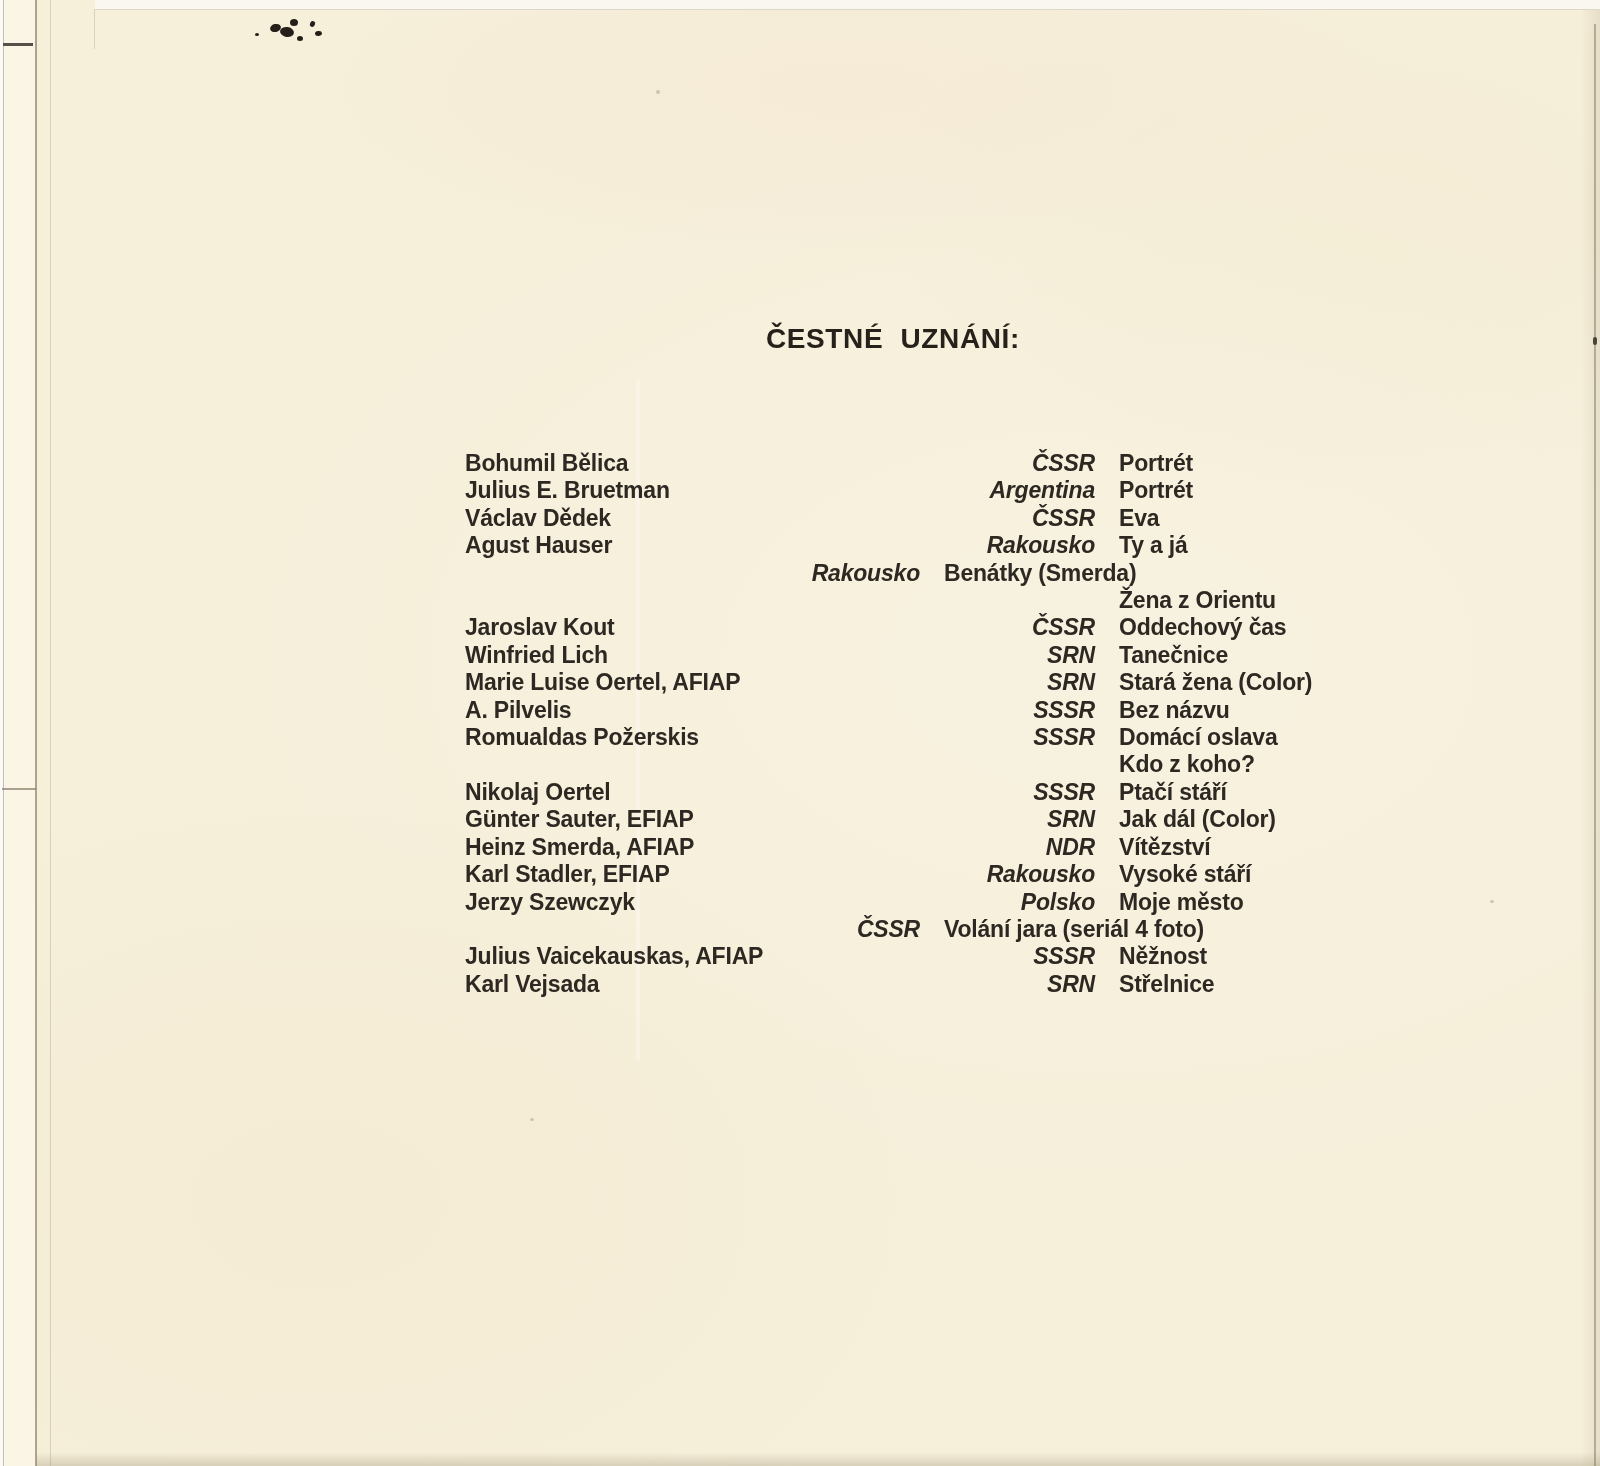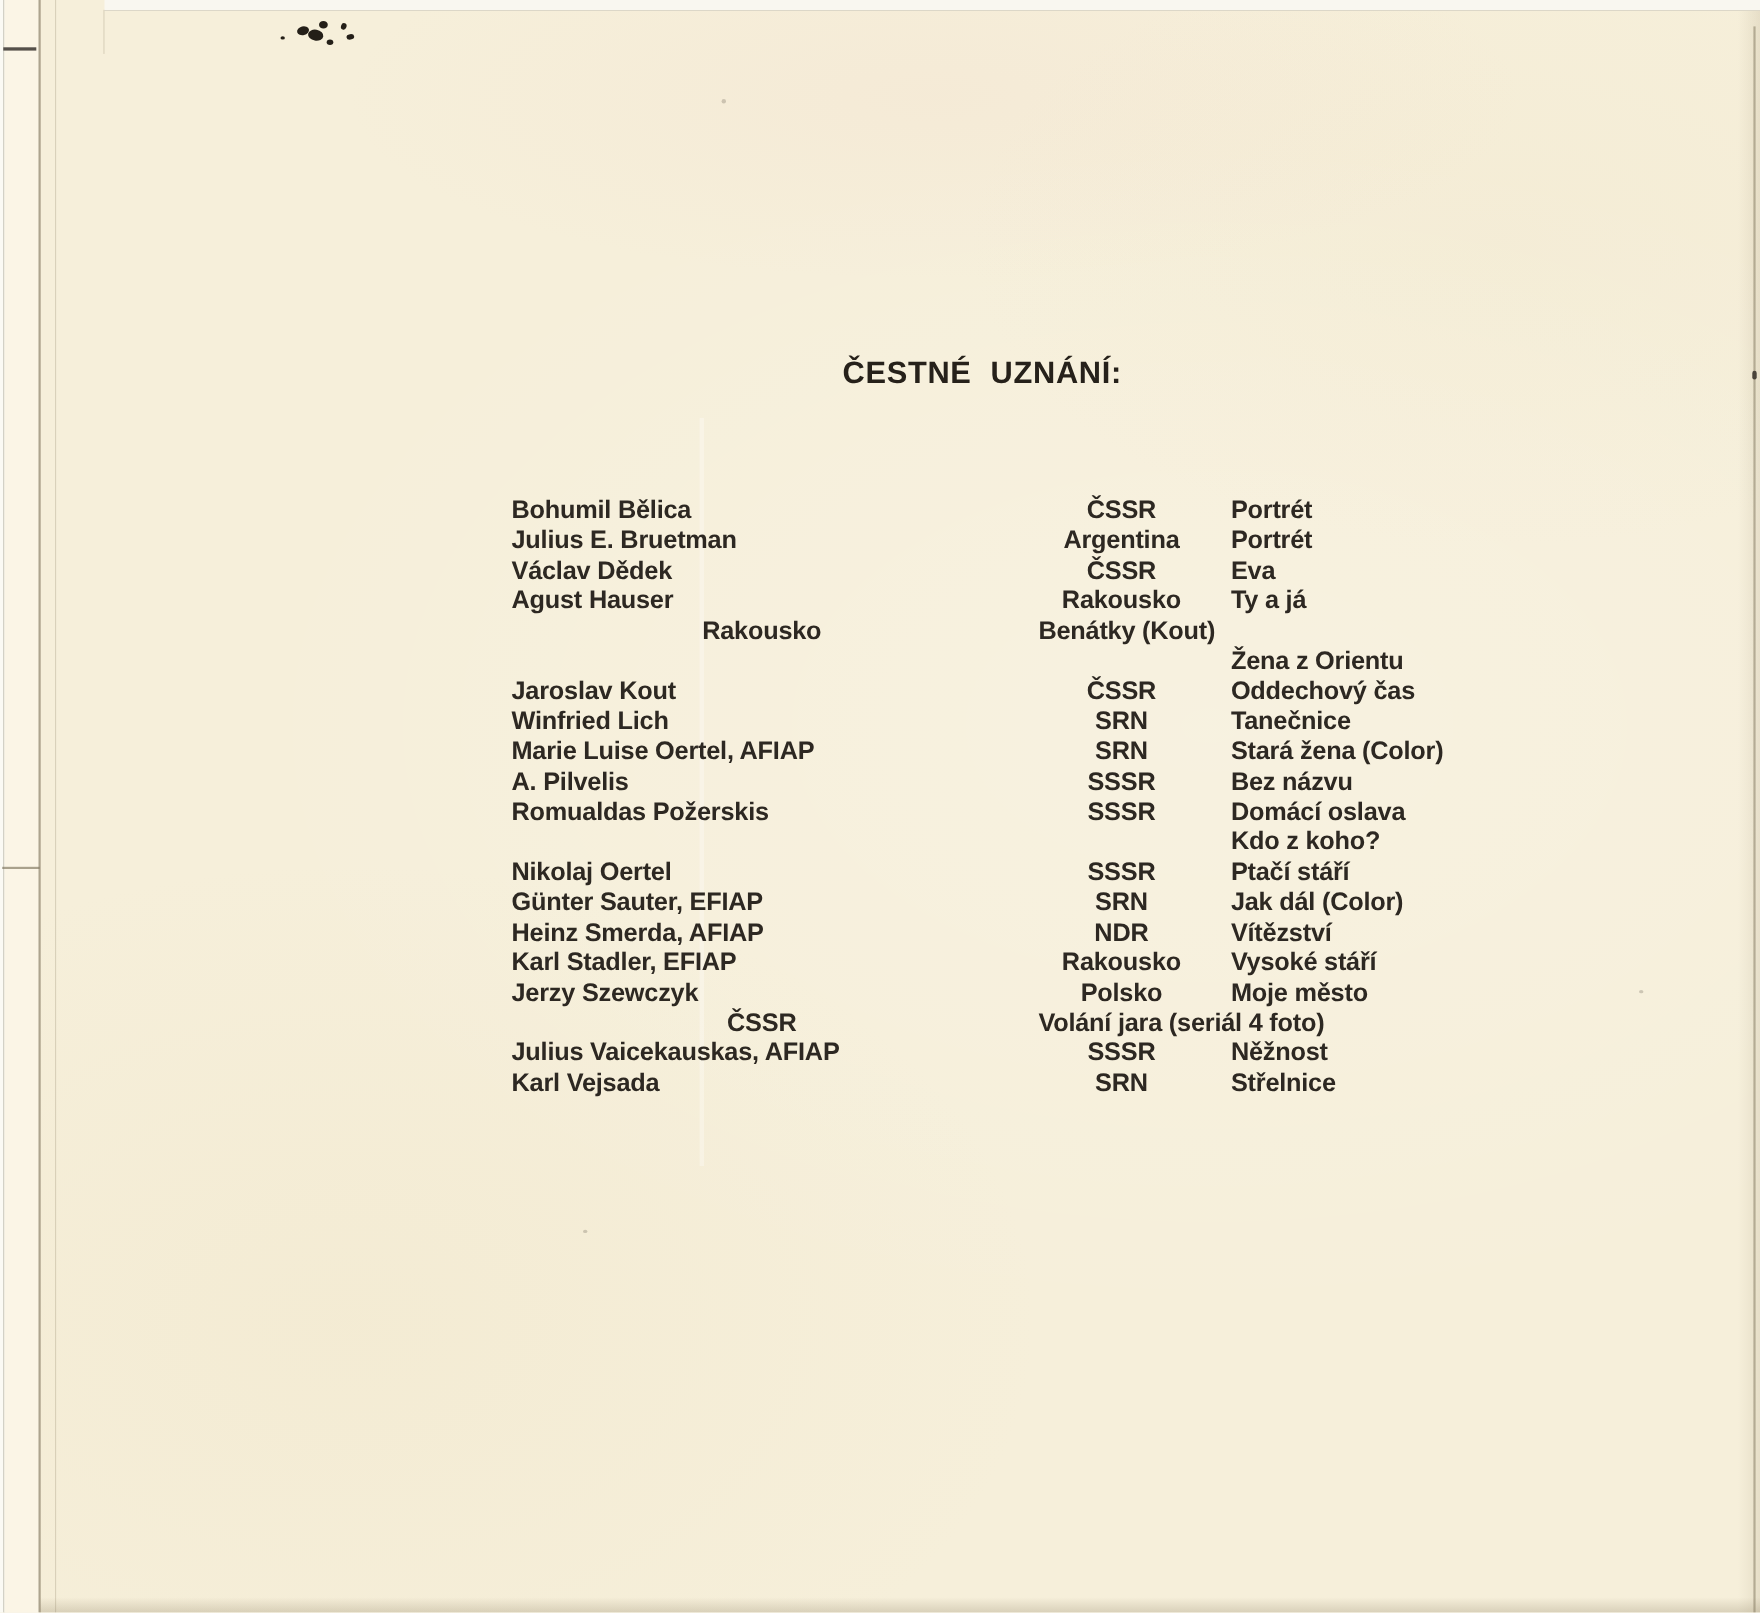--- a/index.html
+++ b/index.html
@@ -51,21 +51,21 @@
     font-size:28px;font-weight:bold;color:var(--ink-dark, #26211a);
     letter-spacing:0.6px;word-spacing:9px;white-space:nowrap;text-align:center;
   }
   
   .awards{position:absolute;left:418px;top:450px;width:958px;margin-left:47px;}
   .row{display:grid;grid-template-columns:455px 151px 1fr;column-gap:24px;}
   .cell{
     font-size:23px;font-weight:bold;color:var(--ink, #2d2822);
     line-height:27.4px;letter-spacing:-0.2px;white-space:nowrap;
   }
-  .cell.country{text-align:center;}
+  .cell.country{text-align:right;font-style:italic;}
 </style>
 </head>
 <body>
 
 <div class="scan">
 
   <div class="backing-left"></div>
   <div class="edge-line-outer"></div>
   <div class="page-edge-strip"></div>
 
@@ -114,21 +114,21 @@
         <span class="cell country">ČSSR</span>
         <span class="cell title">Eva</span>
       </div>
       <div class="row">
         <span class="cell name">Agust Hauser</span>
         <span class="cell country">Rakousko</span>
         <span class="cell title">Ty a já</span>
       </div>
       <div class="row">
         <span class="cell country">Rakousko</span>
-        <span class="cell title">Benátky (Kout)</span>
+        <span class="cell title">Benátky (Smerda)</span>
       </div>
       <div class="row">
         <span class="cell name"></span>
         <span class="cell country"></span>
         <span class="cell title">Žena z Orientu</span>
       </div>
       <div class="row">
         <span class="cell name">Jaroslav Kout</span>
         <span class="cell country">ČSSR</span>
         <span class="cell title">Oddechový čas</span>

